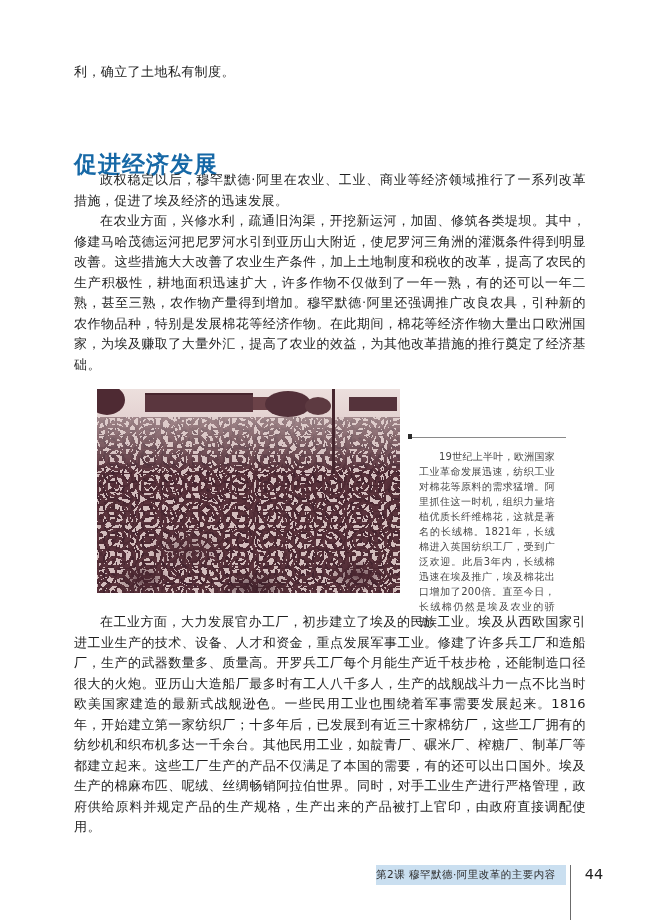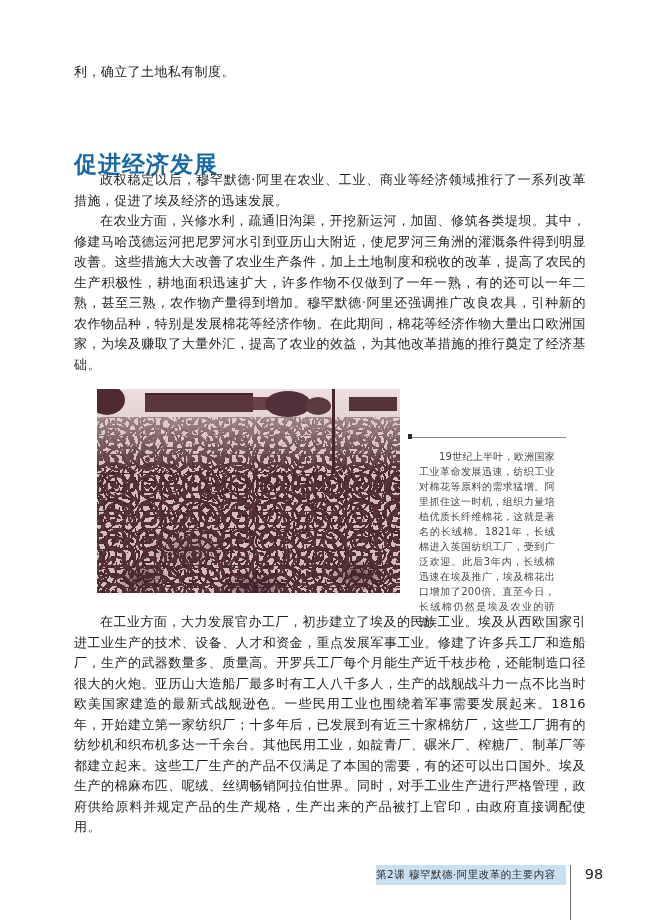--- a/index.html
+++ b/index.html
@@ -129,15 +129,15 @@
   </div>
 
   <div class="block industry">
     <p class="body-text indent">在工业方面，大力发展官办工厂，初步建立了埃及的民族工业。埃及从西欧国家引进工业生产的技术、设备、人才和资金，重点发展军事工业。修建了许多兵工厂和造船厂，生产的武器数量多、质量高。开罗兵工厂每个月能生产近千枝步枪，还能制造口径很大的火炮。亚历山大造船厂最多时有工人八千多人，生产的战舰战斗力一点不比当时欧美国家建造的最新式战舰逊色。一些民用工业也围绕着军事需要发展起来。1816年，开始建立第一家纺织厂；十多年后，已发展到有近三十家棉纺厂，这些工厂拥有的纺纱机和织布机多达一千余台。其他民用工业，如靛青厂、碾米厂、榨糖厂、制革厂等都建立起来。这些工厂生产的产品不仅满足了本国的需要，有的还可以出口国外。埃及生产的棉麻布匹、呢绒、丝绸畅销阿拉伯世界。同时，对手工业生产进行严格管理，政府供给原料并规定产品的生产规格，生产出来的产品被打上官印，由政府直接调配使用。</p>
   </div>
 
   <div class="footer-bar">
     <span>第2课 穆罕默德·阿里改革的主要内容</span>
   </div>
   <div class="footer-divider"></div>
-  <div class="page-number">98</div>
+  <div class="page-number">44</div>
 
 </div>
 
 </body></html>

